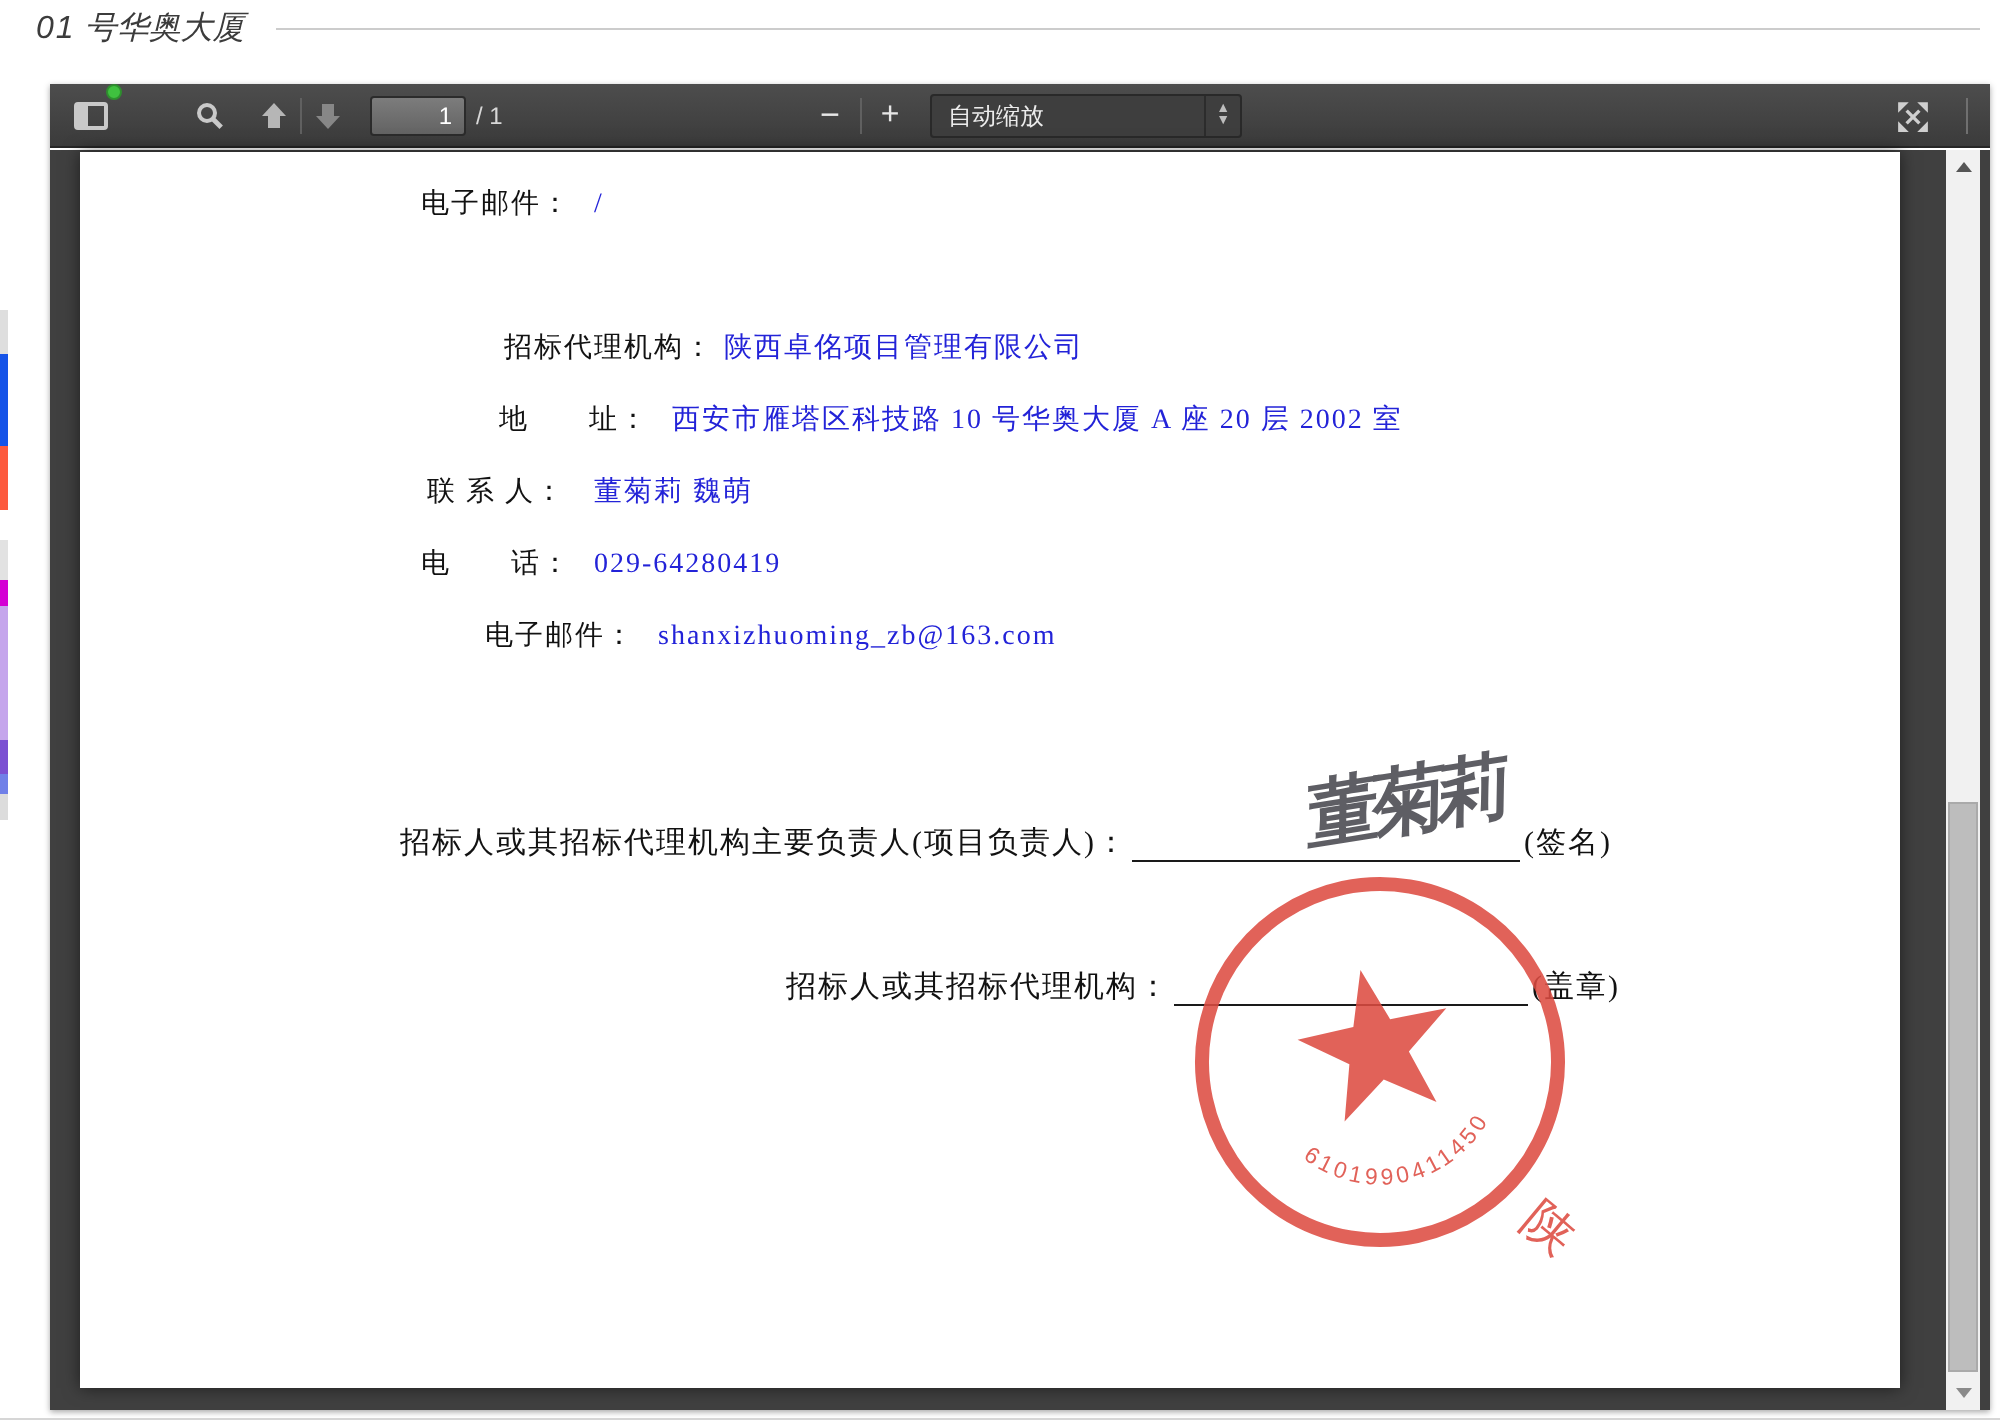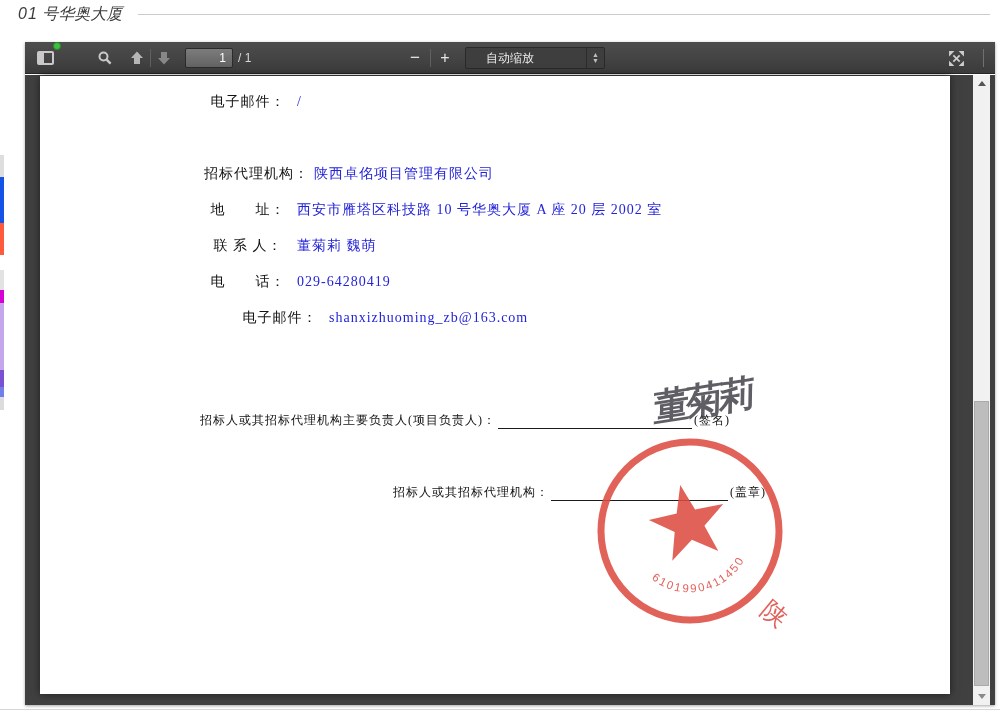--- a/index.html
+++ b/index.html
@@ -30,23 +30,23 @@
   .sidebar-ico .pane { position:absolute; left:0; top:0; width:5px; height:10px; background:#c9c9c9; }
   .green-dot { position:absolute; right:-4px; top:-4px; width:8px; height:8px;
                border-radius:50%; background:#3fc13f; border:1px solid #2e8f2e; }
 
   .page-input { position:absolute; left:160px; top:6px; width:48px; height:20px;
                 background:linear-gradient(#7c7c7c,#636363); border:1px solid #2b2b2b;
                 border-radius:2px; color:#fff; font-size:12px; text-align:right;
                 padding-right:6px; font-family:"Liberation Sans",sans-serif; }
   .page-total { position:absolute; left:213px; top:9px; color:#d8d8d8; font-size:12px; }
 
-  .zoom-select { position:absolute; left:440px; top:5px; width:140px; height:22px;
+  .zoom-select { position:absolute; left:440px; top:5px; width:156px; height:22px;
                  background:#3e3e3e; border:1px solid #292929; border-radius:2px;
-                 color:#ececec; font-size:12px; line-height:20px; padding-left:20px;
+                 color:#ececec; font-size:12px; line-height:20px; padding-left:8px;
                  cursor:pointer; }
   .zoom-select .spin { position:absolute; right:5px; top:0; height:20px; display:flex;
                        flex-direction:column; justify-content:center; color:#bdbdbd;
                        font-size:7px; line-height:6px; border-left:1px solid #2c2c2c; padding-left:5px;}
 
   .viewer-body { position:absolute; left:0; top:33px; width:970px; height:630px; background:#404040; }
 
   
   .vscroll { position:absolute; right:5px; top:0; width:17px; height:630px; background:#f1f1f1; }
   .vs-btn { position:absolute; left:0; width:17px; height:15px; display:flex;
@@ -59,21 +59,21 @@
               background:#bdbdbd; border:1px solid #aaa; cursor:pointer; }
 
   
   .doc-page { position:absolute; left:15px; top:1px; width:910px; height:618px;
               background:#fff; box-shadow:0 0 8px rgba(0,0,0,.55); overflow:hidden;
               font-family:"Liberation Serif","DejaVu Serif",serif;text-align:center; }
   .frow { position:absolute; left:164px; height:20px; white-space:nowrap; font-size:14px;
           letter-spacing:1px; color:#121212; }
   .frow .lbl { display:inline-block; min-width:88px; }
   .frow .val { color:#2323d8; margin-left:5px; }
-  .sig-row, .stamp-row { position:absolute; white-space:nowrap; font-size:12px;
+  .sig-row, .stamp-row { position:absolute; white-space:nowrap; font-size:15px;
           letter-spacing:1px; color:#121212; display:flex; align-items:flex-end; }
   .uline { display:inline-block; border-bottom:1px solid #1a1a1a; height:16px; margin:0 2px; }
 
   .signature { position:absolute; left:600px; top:300px; width:125px; height:55px;
                color:#43434a; font-size:37px; letter-spacing:-4px;
                transform:rotate(-9deg) skewX(-10deg); font-weight:bold; opacity:.85;
                font-family:"Liberation Serif",serif; }
 
   .seal { position:absolute; left:550px; top:355px; width:200px; height:200px; opacity:.87; }
 </style>
@@ -161,24 +161,24 @@
       <div class="tsep" style="left:958px; background:#707070;"></div>
     </div>
 
     <div class="viewer-body">
 
       <div class="doc-page">
 
         <div class="frow" style="top:17px;">
           <span class="lbl">电子邮件：</span><span class="val">/</span>
         </div>
-        <div class="frow" style="top:89px;">
+        <div class="frow" style="top:89px;margin-left:48px;">
           <span class="lbl">招标代理机构：</span><span class="val">陕西卓佲项目管理有限公司</span>
         </div>
-        <div class="frow" style="top:125px;">
+        <div class="frow" style="top:125px;margin-left:39px;">
           <span class="lbl">地　　址：</span><span class="val">西安市雁塔区科技路 10 号华奥大厦 A 座 20 层 2002 室</span>
         </div>
         <div class="frow" style="top:161px;">
           <span class="lbl">联 系 人：</span><span class="val">董菊莉 魏萌</span>
         </div>
         <div class="frow" style="top:197px;">
           <span class="lbl">电　　话：</span><span class="val">029-64280419</span>
         </div>
         <div class="frow" style="top:233px;margin-left:32px;">
           <span class="lbl">电子邮件：</span><span class="val">shanxizhuoming_zb@163.com</span>

